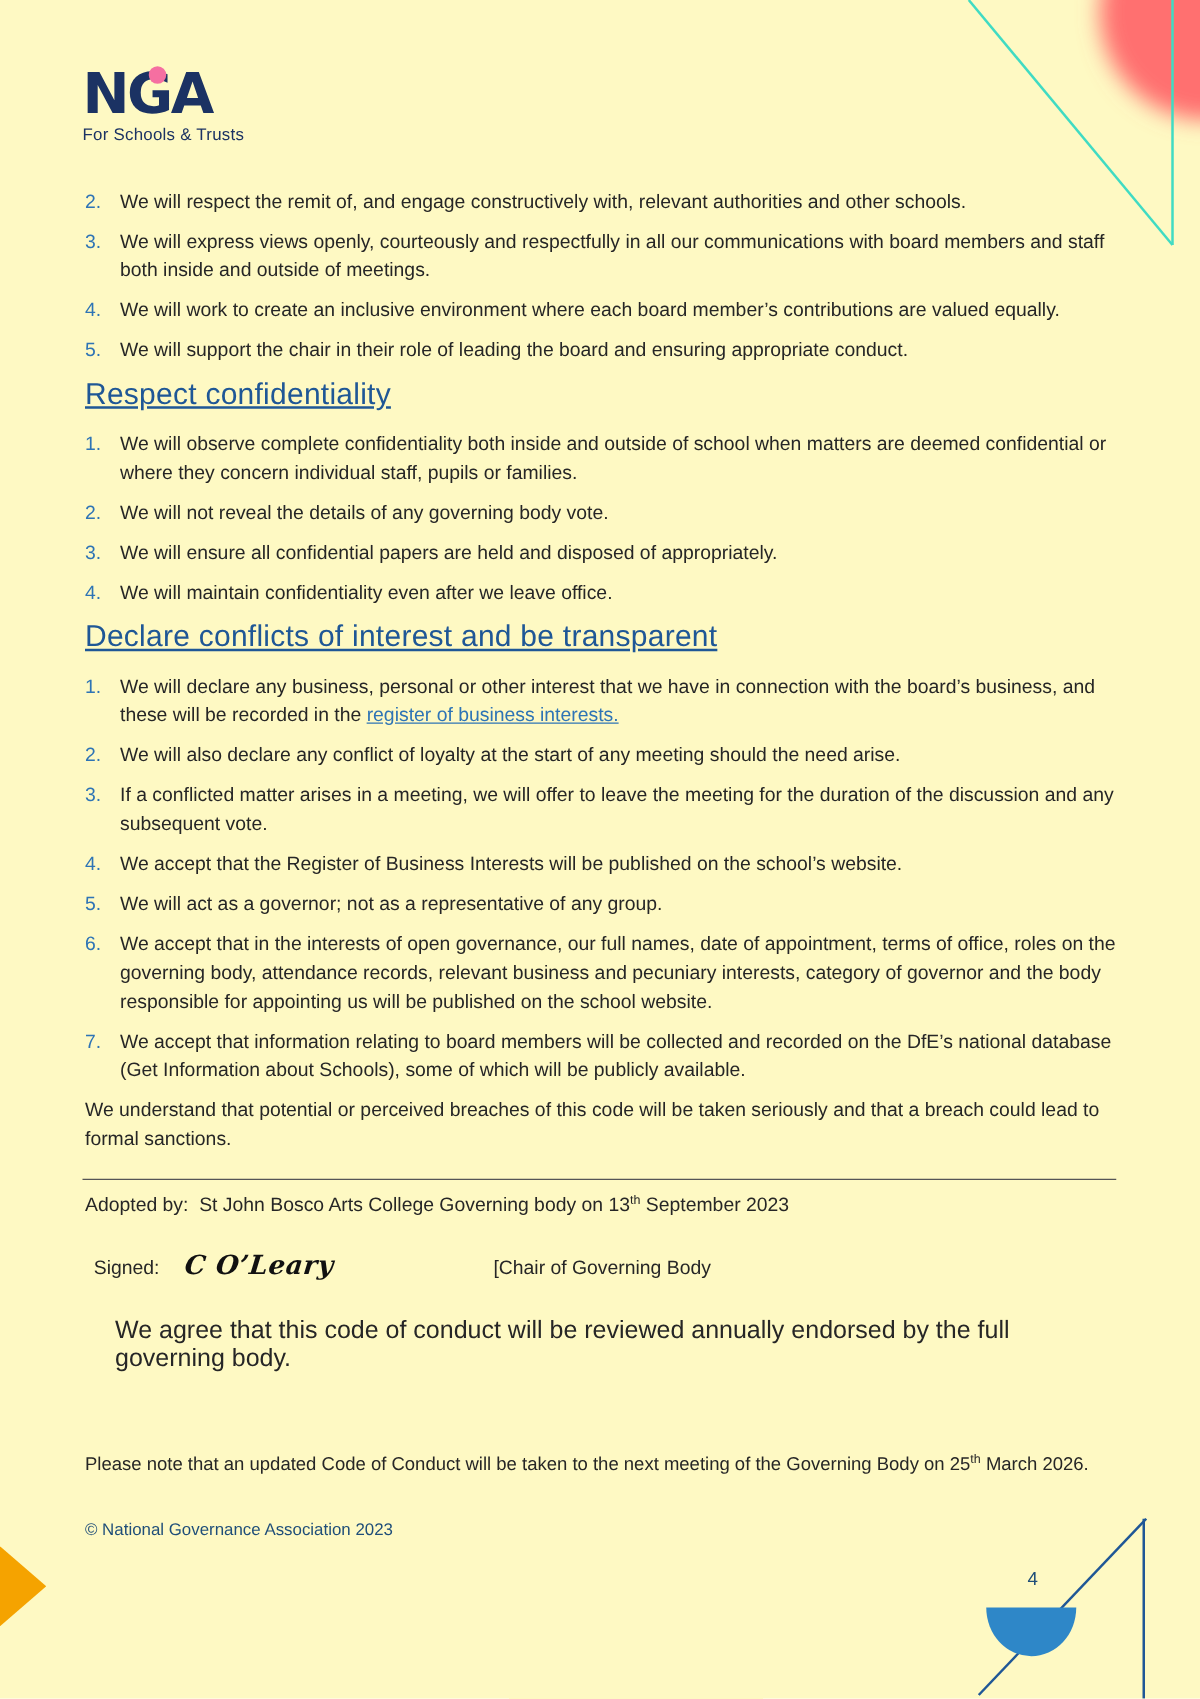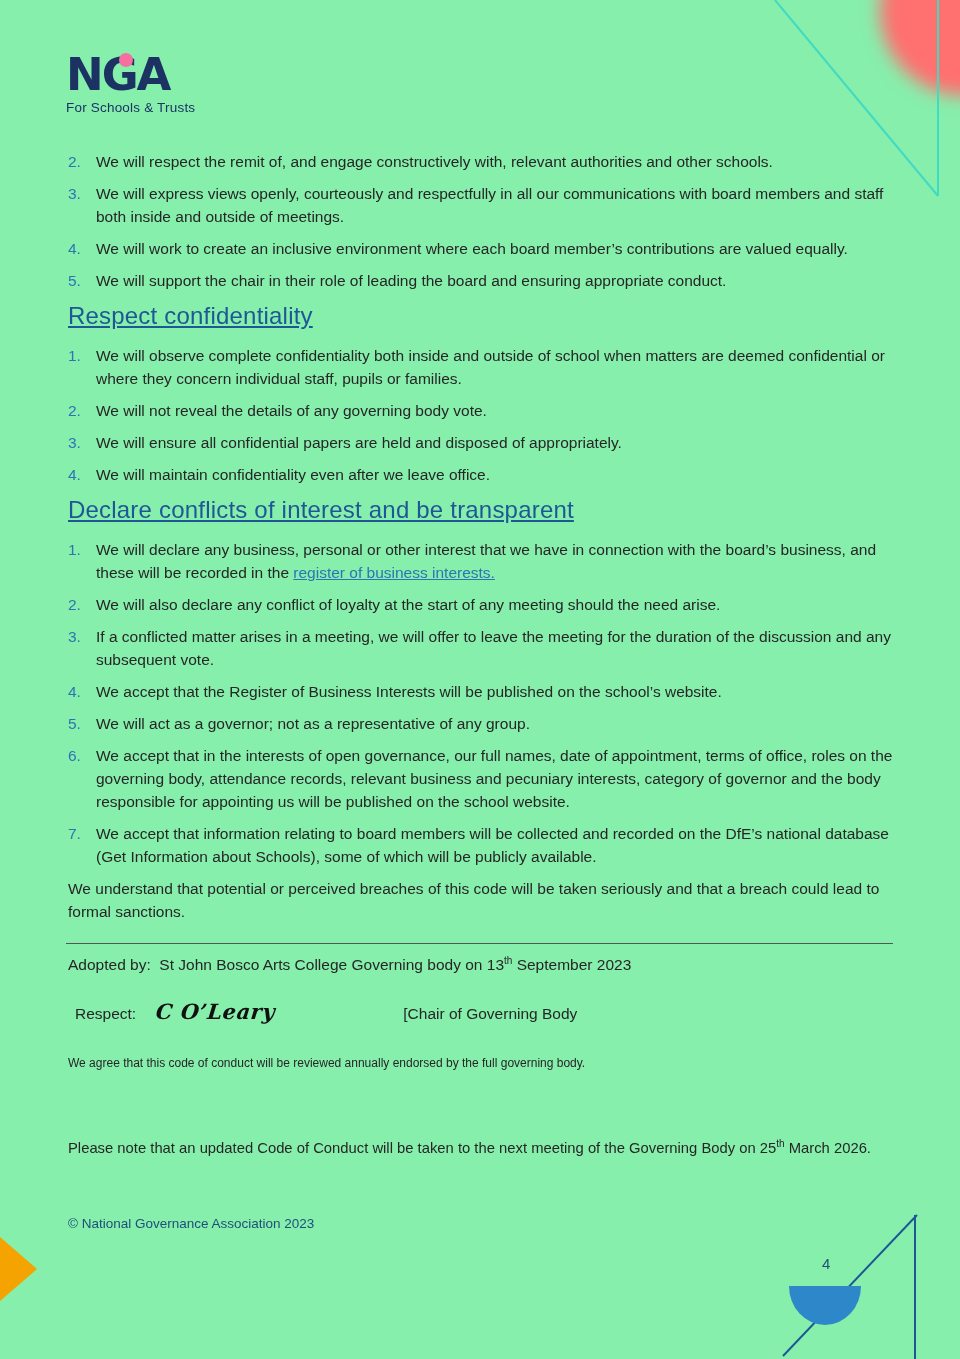--- a/index.html
+++ b/index.html
@@ -1,19 +1,19 @@
 <!DOCTYPE html>
 <html><head>
 <meta charset="utf-8">
 <style>
   * { margin:0; padding:0; box-sizing:border-box; }
   html,body { background:#fff; }
   .page {
     position:relative; width:960px; height:1359px; margin:0 auto;
-    background:#86efac; overflow:hidden;
+    background:#fef9c3; overflow:hidden;
     font-family:"Liberation Sans", sans-serif; color:#262626;
   }
   
   .deco-svg { position:absolute; inset:0; width:960px; height:1359px; pointer-events:none; }
   .orange-triangle{ position:absolute; left:0; top:1237px; width:37px; height:64px;
     background:#F5A300; clip-path:polygon(0 0, 100% 50%, 0 100%); }
   .blue-bowl{ position:absolute; left:789px; top:1286px; width:72px; height:39px;
     background:#2E87C8; border-radius:0 0 37px 37px / 0 0 40px 40px; }
   
   .logo { position:absolute; left:66px; top:52px; width:160px; }
@@ -32,21 +32,21 @@
     margin:8px 0 13px 0; letter-spacing:0.2px;text-decoration:underline; }
   .link{ color:#2E74B5; text-decoration:underline; cursor:pointer; }
   .para{ margin:4px 0 0 0; }
   .divider{ border:none; border-top:1px solid #555; margin:20px 0 0 -2px; width:827px; }
   .adopted{ margin-top:9px; }
   sup.sp{ vertical-align:super; font-size:10px; line-height:0; }
   .signed-row{ margin-top:24px; padding-left:7px; display:flex; align-items:baseline; }
   .signature{ font-family:"DejaVu Serif", serif; font-style:italic; font-weight:bold;
     font-size:21px; margin-left:20px; transform:skewX(-6deg); letter-spacing:0.5px; color:#111; }
   .chair{ margin-left:128px; }
-  .review{ margin-top:27px; font-size:12px; }
+  .review{ margin-top:27px; font-size:20px;margin-left:24px; }
   .update-note{ margin-top:62px; font-size:14.8px; }
   
   .footer-copy{ position:absolute; left:68px; top:1216px; font-size:13.5px; color:#1F4E79; }
   .page-num{ position:absolute; left:822px; top:1255px; font-size:15px; color:#1F4E79; }
 </style>
 </head>
 <body>
 
 <div class="page">
 
@@ -138,21 +138,21 @@
       <span class="txt">We accept that information relating to board members will be collected and recorded on the DfE’s national database (Get Information about Schools), some of which will be publicly available.</span>
     </div>
 
     <p class="para">We understand that potential or perceived breaches of this code will be taken seriously and that a breach could lead to formal sanctions.</p>
 
     <hr class="divider">
 
     <p class="adopted"><span>Adopted by:</span><span style="white-space:pre;">  St John Bosco Arts College Governing body on 13</span><sup class="sp">th</sup><span> September 2023</span></p>
 
     <div class="signed-row">
-      <span>Respect:</span>
+      <span>Signed:</span>
       <span class="signature">C O’Leary</span>
       <span class="chair">[Chair of Governing Body</span>
     </div>
 
     <p class="review">We agree that this code of conduct will be reviewed annually endorsed by the full governing body.</p>
 
     <p class="update-note"><span>Please note that an updated Code of Conduct will be taken to the next meeting of the Governing Body on 25</span><sup class="sp">th</sup><span> March 2026.</span></p>
 
   </div>
 

